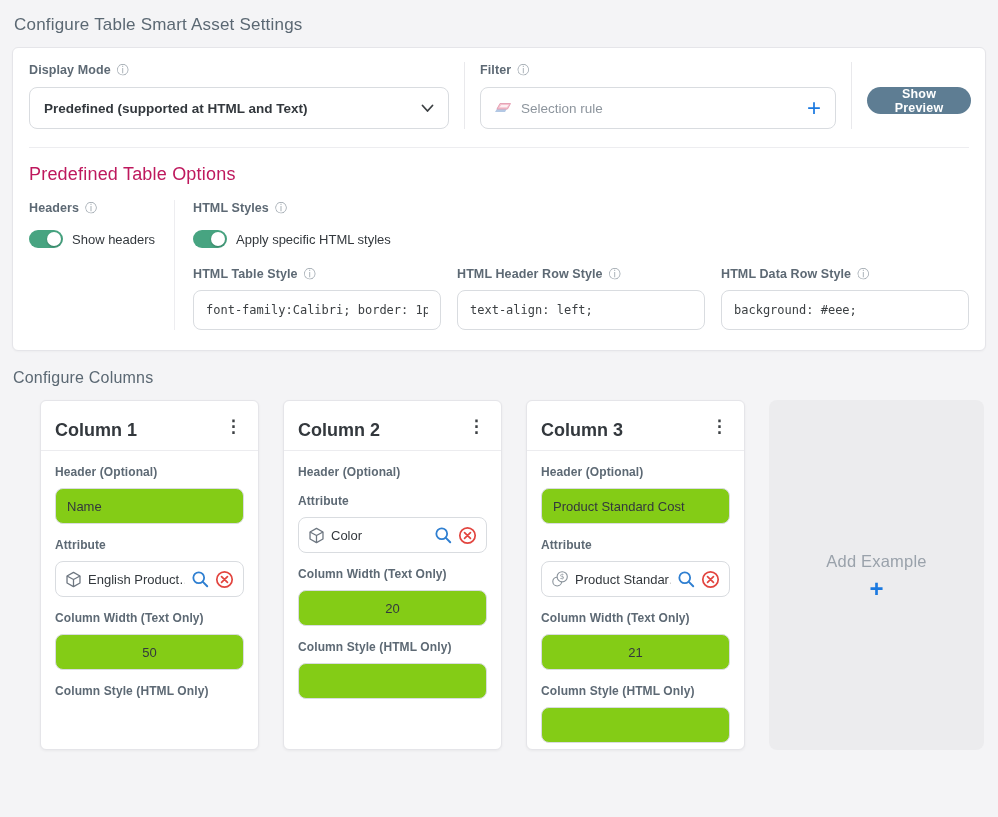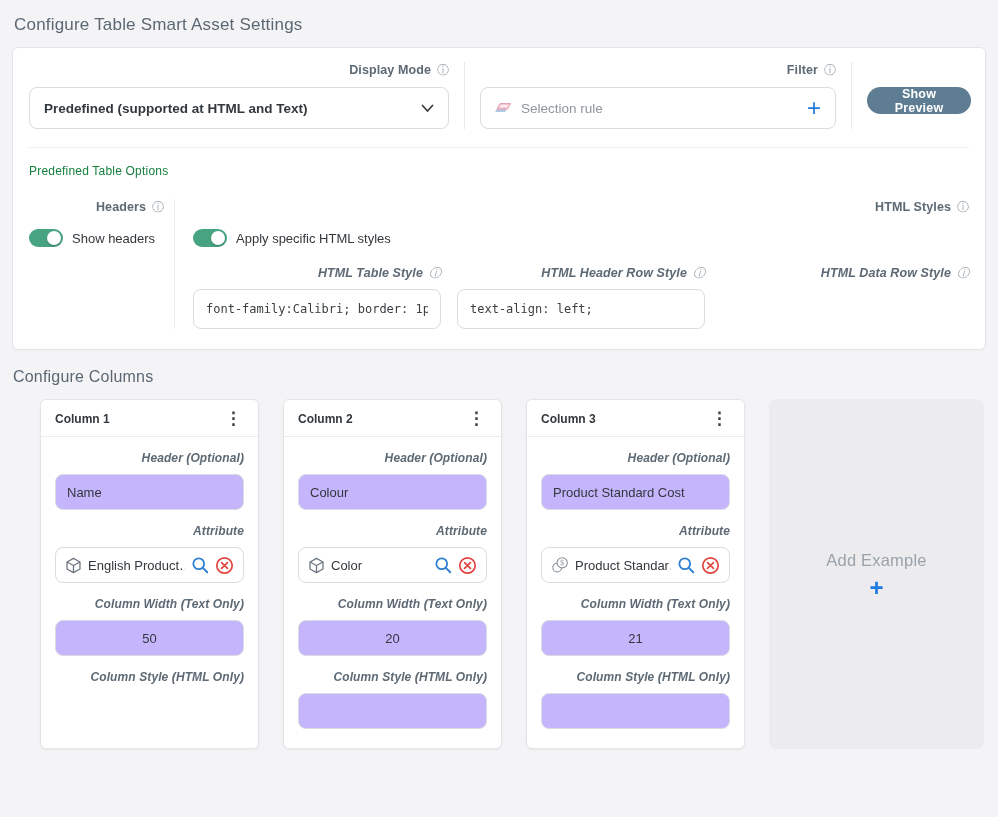--- a/index.html
+++ b/index.html
@@ -19,21 +19,21 @@
 
   
   .panel {
     background:#fff; border:1px solid #e5e5e9; border-radius:6px;
     margin:0 12px; box-shadow:0 1px 2px rgba(0,0,0,.03);
   }
   .top-row { display:flex; padding:14px 14px 18px 16px; }
   .vdiv { width:1px; background:#e9e9ec; margin:0 15px; align-self:stretch; }
   .hdiv { height:1px; background:#ededf0; margin:0 16px; }
 
-  .label-row { display:flex; align-items:center; gap:6px; height:16px;justify-content:flex-end; }
+  .label-row { display:flex; align-items:center; gap:6px; height:16px; }
   .field-label { font-size:12.5px; font-weight:bold; color:#5d6974; letter-spacing:.1px; }
   .info-icon { font-size:12px; color:#9aa3ab; line-height:1; cursor:pointer; }
 
   .dm-group { width:420px; }
   .select-box {
     margin-top:9px; height:42px; border:1px solid #d9dce0; border-radius:8px;
     display:flex; align-items:center; padding:0 14px; cursor:pointer; background:#fff;gap:24px;
   }
   .select-value { font-size:13.5px; font-weight:bold; color:#33383d; flex:1; }
   .chevron { flex:0 0 auto; }
@@ -51,21 +51,21 @@
 
   .preview-wrap { flex:1; display:flex; justify-content:flex-end; }
   .preview-btn {
     margin-top:25px; height:27px; padding:0 15px; border:none; border-radius:14px;
     background:#5e7d93; color:#fff; font-family:Liberation Sans, sans-serif;
     font-size:12.5px; font-weight:bold; cursor:pointer; letter-spacing:.2px;
   }
 
   
   .options { padding:16px 16px 20px 16px; }
-  .section-title { font-size:12px; font-weight:400; color:#15803d; margin-bottom:21px; letter-spacing:.2px; }
+  .section-title { font-size:18px; font-weight:400; color:#be185d; margin-bottom:15px; letter-spacing:.2px; }
   .options-body { display:flex; }
   .opt-left { width:146px; flex:0 0 auto; border-right:1px solid #ededf0; padding-right:10px; }
   .opt-right { flex:1; padding-left:18px; }
 
   .toggle-row { display:flex; align-items:center; gap:9px; margin-top:12px; height:22px; }
   .toggle {
     width:34px; height:18px; border-radius:9px; background:#47a481;
     position:relative; cursor:pointer; flex:0 0 auto;
   }
   .toggle .knob {
@@ -75,50 +75,50 @@
   .toggle-label { font-size:13px; color:#33383d; }
 
   .styles-row { display:flex; gap:16px; margin-top:16px; }
   .style-group { flex:1; }
   .text-input {
     width:100%; height:40px; border:1px solid #d9dce0; border-radius:8px;
     padding:0 12px; font-size:13px; color:#3c4043; background:#fff; outline:none;
     font-family:"Liberation Sans",sans-serif;
   }
   .mono { font-family:"DejaVu Sans Mono", monospace; font-size:12px; white-space:nowrap; overflow:hidden; text-overflow:clip; }
-  .style-group .label-row, .fgroup .label-row { margin-bottom:8px;font-style:italic; }
+  .style-group .label-row, .fgroup .label-row { margin-bottom:8px; }
 
   .example-wrap { margin-top:16px; }
   .example-box {
     margin-top:8px; height:40px; background:#f1f1f4; border-radius:4px;
     display:flex; align-items:center; padding:0 14px;
     font-size:12.5px; color:#9aa1a9; white-space:nowrap; overflow:hidden;
   }
 
   
   .columns-title { font-size:16px; font-weight:400; color:#5b6873; margin:18px 0 13px 13px; letter-spacing:.2px; }
   .columns-row { display:flex; gap:24px; margin:0 14px 0 40px; align-items:stretch; }
 
   .card {
     width:219px; flex:0 0 auto; background:#fff; border:1px solid #e5e5e9;
     border-radius:6px; box-shadow:0 1px 3px rgba(0,0,0,.05); height:350px;
   }
   .card-head {
     display:flex; align-items:center; justify-content:space-between;
     padding:10px 12px 9px 14px; border-bottom:1px solid #ececef;
   }
-  .card-title { font-size:12px; font-weight:bold; color:#33383d; }
+  .card-title { font-size:18px; font-weight:bold; color:#33383d;margin-top:9px; }
   .kebab-icon { font-size:17px; font-weight:bold; color:#3c4043; cursor:pointer; line-height:1; padding:0 4px; }
   .card-body { padding:13px 14px 14px 14px; }
   .fgroup { margin-bottom:13px; }
   .fgroup:last-child { margin-bottom:0; }
   .fgroup .field-label { font-size:12px; }
   .card-input {
     width:100%; height:36px; border:1px solid #d9dce0; border-radius:8px;
-    padding:0 11px; font-size:13px; color:#33383d; background:#c4b5fd; outline:none;
+    padding:0 11px; font-size:13px; color:#33383d; background:#84cc16; outline:none;
     font-family:"Liberation Sans",sans-serif;
   }
   .center { text-align:center; }
 
   .attr-box {
     height:36px; border:1px solid #d9dce0; border-radius:8px;
     display:flex; align-items:center; gap:6px; padding:0 9px; background:#fff; cursor:pointer;
   }
   .attr-text { flex:1; font-size:13px; color:#33383d; white-space:nowrap; overflow:hidden; }
   .attr-icon, .search-icon, .remove-icon { flex:0 0 auto; display:flex; cursor:pointer; }
@@ -228,20 +228,21 @@
                 <span class="field-label">HTML Header Row Style</span>
                 <span class="info-icon">ⓘ</span>
               </div>
               <input class="text-input mono" value="text-align: left;" style="">
             </div>
             <div class="style-group">
               <div class="label-row">
                 <span class="field-label">HTML Data Row Style</span>
                 <span class="info-icon">ⓘ</span>
               </div>
+              <input class="text-input mono" value="background: #eee;" style="">
             </div>
           </div>
 
         </div>
 
       </div>
     </div>
   </div>
 
   <div class="columns-title">Configure Columns</div>
@@ -303,21 +304,20 @@
     <div class="card">
       <div class="card-head">
         <span class="card-title">Column 2</span>
         <span class="kebab-icon">⋮</span>
       </div>
       <div class="card-body">
         <div class="fgroup">
           <div class="label-row">
               <span class="field-label">Header (Optional)</span>
             </div>
-          <input class="card-input" value="Colour" style="">
         </div>
         <div class="fgroup">
           <div class="label-row">
               <span class="field-label">Attribute</span>
             </div>
           <div class="attr-box">
             <span class="attr-icon">
               <svg width="17" height="17" viewBox="0 0 16 16">
                   <path d="M8 1.3 L14.1 4.7 V11.3 L8 14.7 L1.9 11.3 V4.7 Z" fill="none" stroke="#6d7680" stroke-width="1.2" stroke-linejoin="round"></path>
                   <path d="M1.9 4.7 L8 8 L14.1 4.7 M8 8 V14.7" fill="none" stroke="#6d7680" stroke-width="1.2" stroke-linejoin="round"></path>

